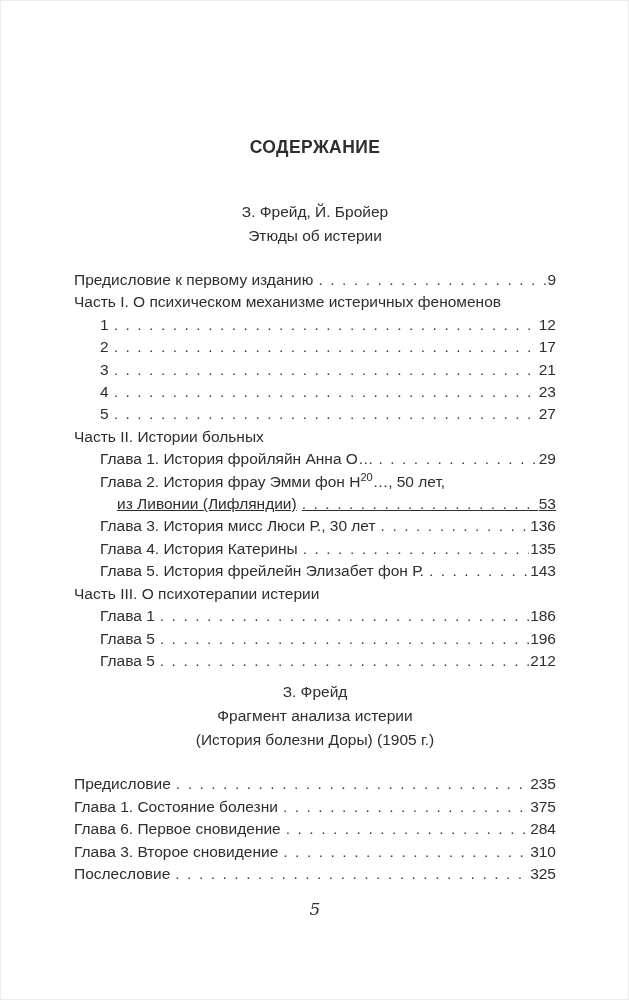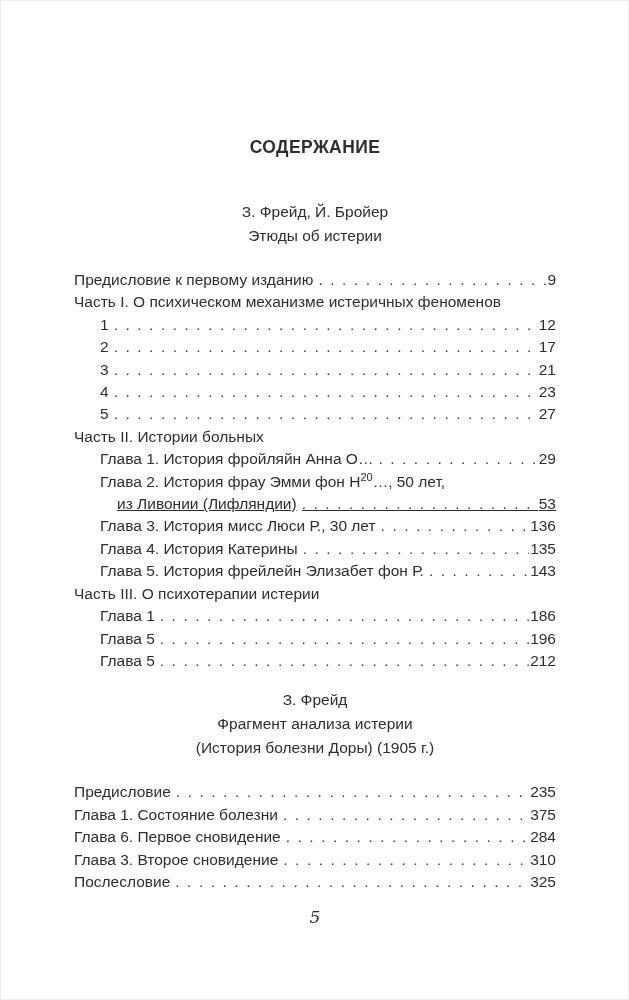--- a/index.html
+++ b/index.html
@@ -19,21 +19,21 @@
     font-weight: bold;
     text-align: center;
     letter-spacing: 0.4px;
     margin: 0 0 42px 0;
   }
   .sec-header {
     text-align: center;
     font-size: 15.5px;
     line-height: 24px;
   }
-  .toc-list + .sec-header { margin-top: 16px; }
+  .toc-list + .sec-header { margin-top: 8px; }
   .author { }
   .toc-list {
     margin-top: 21px;
     font-size: 15.5px;
     line-height: 22.4px;
   }
   .row { display: flex; align-items: baseline; }
   .row .t { white-space: nowrap; }
   .indent0 { padding-left: 0; }
   .indent1 { padding-left: 26px; }

